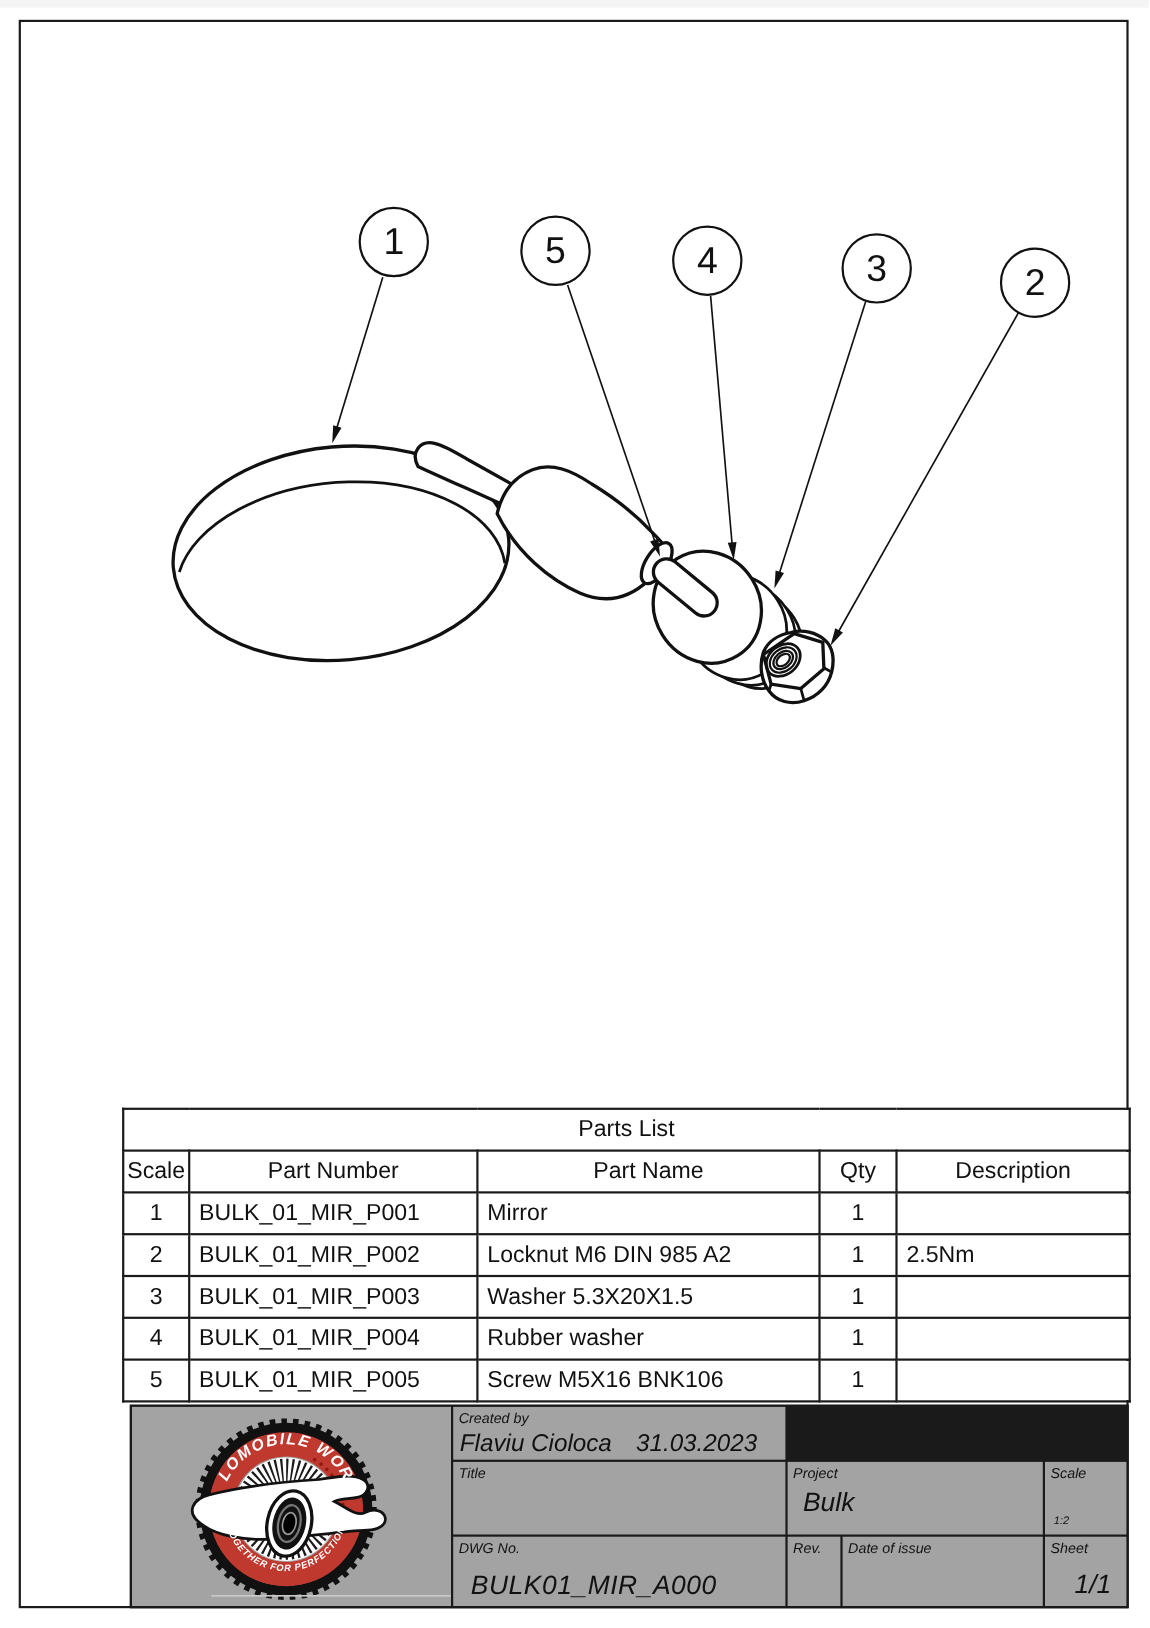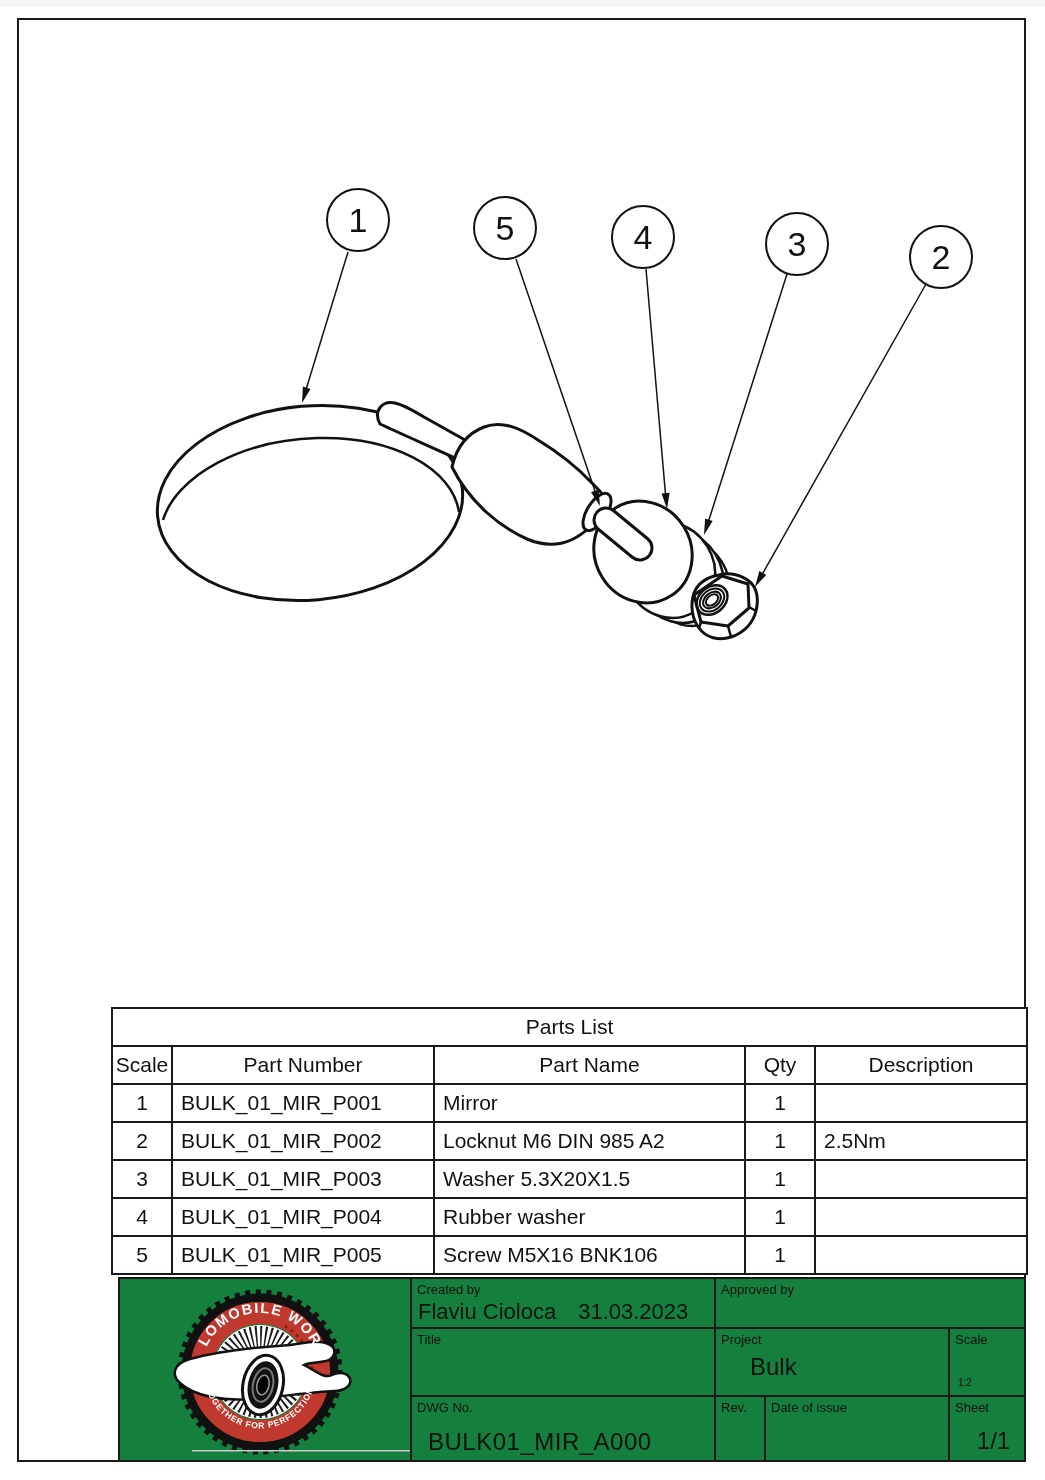--- a/index.html
+++ b/index.html
@@ -20,35 +20,35 @@
                       overflow:hidden;white-space:nowrap;font-weight:normal;background:#fff;}
   .plist tr{height:38px;}
   .plist .c-center{text-align:center;}
   .plist .c-left{text-align:left;padding-left:8px;}
   .plist .tbl-title td{text-align:center;font-size:21px;}
   
   .titleblock{position:absolute;left:118px;top:1277px;width:908px;height:185px;
               box-sizing:border-box;border:2px solid #1a1a1a;background:#1a1a1a;
               display:grid;grid-template-columns:290px 302px 48px 182px 74px;
               grid-template-rows:48px 66px 63px;gap:2px;}
-  .tb-cell{background:#15803d;position:relative;overflow:hidden;}
+  .tb-cell{background:#a3a3a3;position:relative;overflow:hidden;font-style:italic;}
   .tb-label{position:absolute;left:5px;top:3px;font-size:13px;color:#111;}
   .cell-logo{grid-row:1/4;grid-column:1;}
   .cell-created{grid-row:1;grid-column:2;}
   .cell-approved{grid-row:1;grid-column:3/6;}
   .cell-title{grid-row:2;grid-column:2;}
   .cell-project{grid-row:2;grid-column:3/5;}
   .cell-scale{grid-row:2;grid-column:5;}
   .cell-dwg{grid-row:3;grid-column:2;}
   .cell-rev{grid-row:3;grid-column:3;}
   .cell-date{grid-row:3;grid-column:4;}
   .cell-sheet{grid-row:3;grid-column:5;}
   .created-value{position:absolute;left:6px;top:20px;font-size:22px;white-space:nowrap;}
   .created-value .date{margin-left:22px;}
-  .project-value{position:absolute;left:14px;top:24px;font-size:24px;margin-left:20px;}
+  .project-value{position:absolute;left:14px;top:24px;font-size:24px;}
   .scale-value{position:absolute;left:8px;bottom:7px;font-size:10px;}
   .dwg-value{position:absolute;left:16px;bottom:4px;font-size:24px;letter-spacing:0.5px;white-space:nowrap;}
   .sheet-value{position:absolute;left:13px;right:0;bottom:5px;text-align:center;font-size:24px;}
   .logo-svg{position:absolute;left:0;top:0;width:290px;height:177px;}
 </style>
 </head>
 <body>
 
 <div class="page">
   <div class="top-shade"></div>
@@ -200,23 +200,20 @@
       </svg>
     </div>
 
     <div class="tb-cell cell-created">
       <div class="tb-label">Created by</div>
       <div class="created-value">
         <span>Flaviu Cioloca</span><span class="date">31.03.2023</span>
       </div>
     </div>
 
-    <div class="tb-cell cell-approved">
-      <div class="tb-label">Approved by</div>
-    </div>
 
     <div class="tb-cell cell-title">
       <div class="tb-label">Title</div>
       <div></div>
     </div>
 
     <div class="tb-cell cell-project">
       <div class="tb-label">Project</div>
       <div class="project-value">Bulk</div>
     </div>

